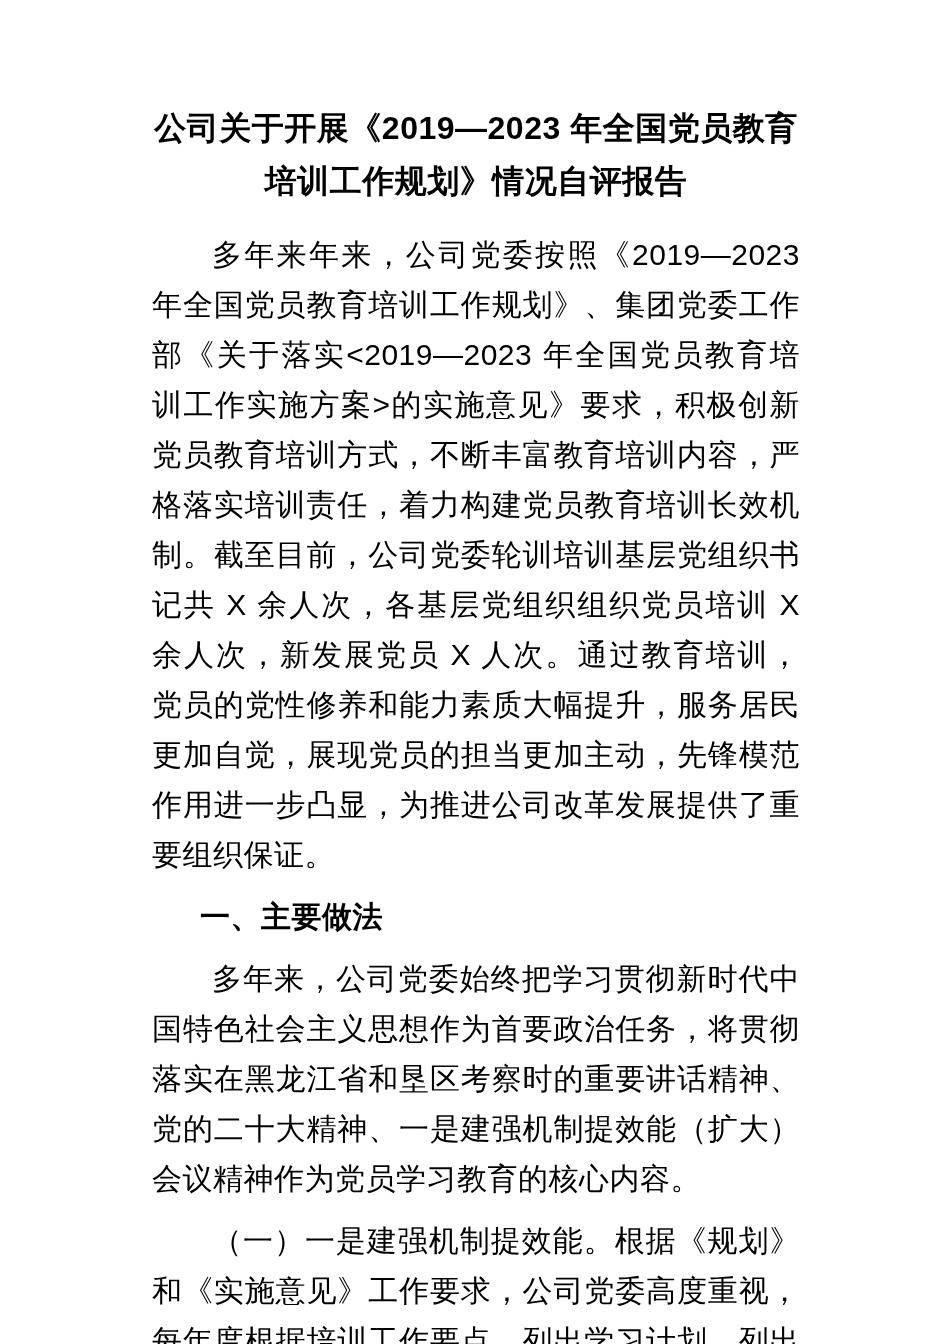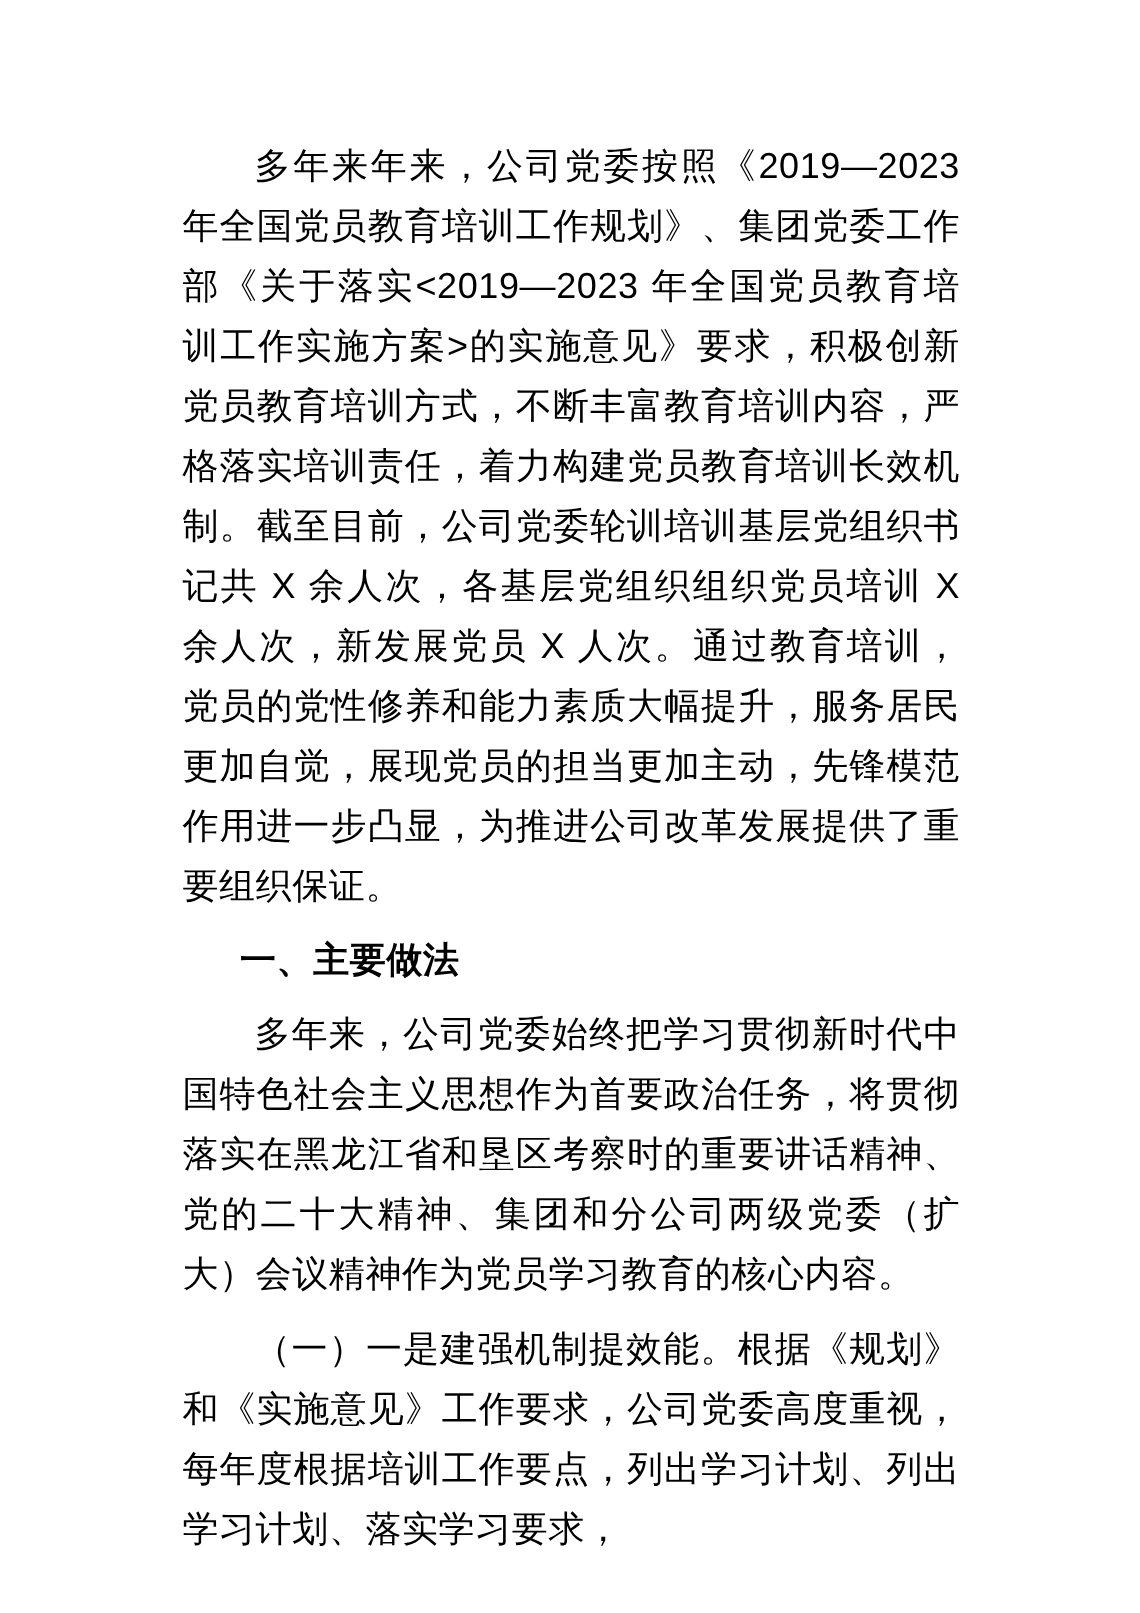--- a/index.html
+++ b/index.html
@@ -43,22 +43,23 @@
   }
   .section-heading {
     font-weight: 700;
   }
 </style>
 </head>
 <body>
 
 <div class="page">
 
+  <h1 class="doc-title">公司关于开展《2019—2023 年全国党员教育培训工作规划》情况自评报告</h1>
 
   <p class="para">多年来年来，公司党委按照《2019—2023 年全国党员教育培训工作规划》、集团党委工作部《关于落实&lt;2019—2023 年全国党员教育培训工作实施方案&gt;的实施意见》要求，积极创新党员教育培训方式，不断丰富教育培训内容，严格落实培训责任，着力构建党员教育培训长效机制。截至目前，公司党委轮训培训基层党组织书记共 X 余人次，各基层党组织组织党员培训 X 余人次，新发展党员 X 人次。通过教育培训，党员的党性修养和能力素质大幅提升，服务居民更加自觉，展现党员的担当更加主动，先锋模范作用进一步凸显，为推进公司改革发展提供了重要组织保证。</p>
 
   <p class="para-plain section-heading">一、主要做法</p>
 
-  <p class="para">多年来，公司党委始终把学习贯彻新时代中国特色社会主义思想作为首要政治任务，将贯彻落实在黑龙江省和垦区考察时的重要讲话精神、党的二十大精神、集团和分公司两级党委（扩大）会议精神作为党员学习教育的核心内容。</p>
+  <p class="para">多年来，公司党委始终把学习贯彻新时代中国特色社会主义思想作为首要政治任务，将贯彻落实在黑龙江省和垦区考察时的重要讲话精神、党的二十大精神、一是建强机制提效能（扩大）会议精神作为党员学习教育的核心内容。</p>
 
   <p class="para">（一）一是建强机制提效能。根据《规划》和《实施意见》工作要求，公司党委高度重视，每年度根据培训工作要点，列出学习计划、列出学习计划、落实学习要求，</p>
 
 </div>
 
 </body></html>

